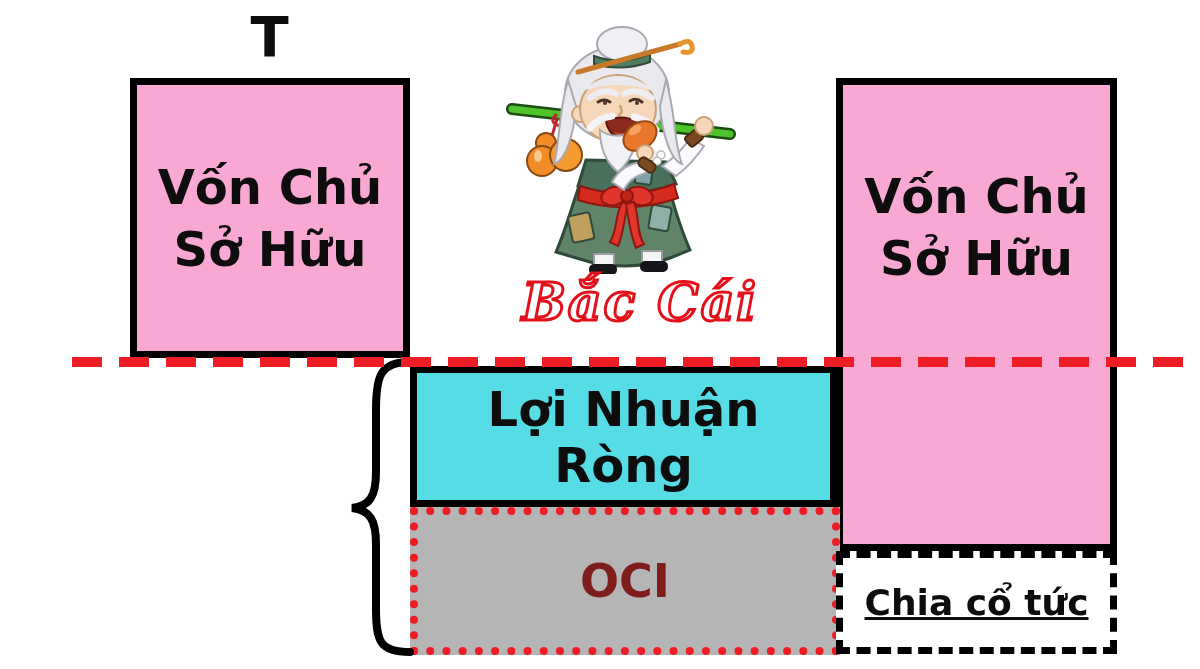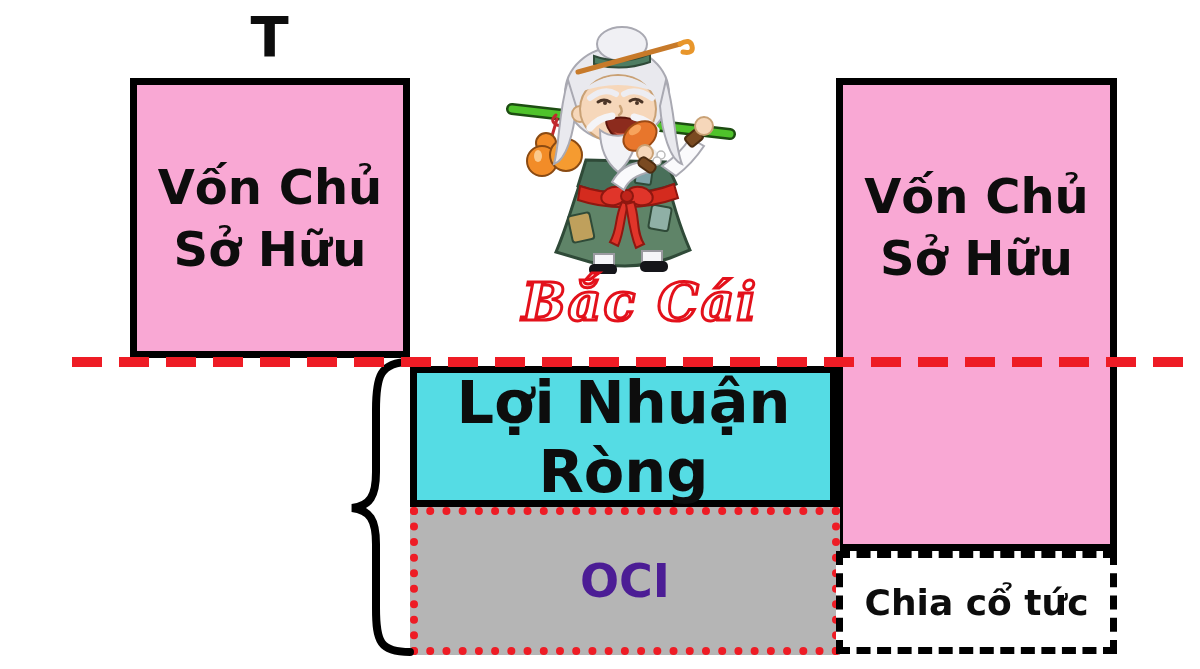--- a/index.html
+++ b/index.html
@@ -10,29 +10,29 @@
   .abs{position:absolute;box-sizing:border-box;}
   .col-label{font-weight:bold;font-size:56px;text-align:center;letter-spacing:1px;}
   .equity-box{
     background:#f9a8d4;border:7px solid #000;display:flex;justify-content:center;
     font-weight:bold;font-size:48px;line-height:1.3;text-align:center;
   }
   .equity-box .lbl{width:100%;align-self:center;}
   .equity-box.tall .lbl{align-self:flex-start;padding-top:80px;}
   .netprofit-box{
     background:#55DCE4;border:7px solid #000;display:flex;align-items:center;justify-content:center;
-    font-weight:bold;font-size:59px;text-align:center;z-index:3;
+    font-weight:bold;font-size:48px;text-align:center;z-index:3;
   }
   .oci-box{
     background:#B5B5B5;border:8px dotted #EE1C25;display:flex;align-items:center;justify-content:center;
-    font-weight:bold;font-size:46px;color:#4c1d95;text-align:center;z-index:2;
+    font-weight:bold;font-size:46px;color:#7f1d1d;text-align:center;z-index:2;
   }
   .dividend-box{
     background:#ffffff;border:7px dashed #000;display:flex;align-items:center;justify-content:center;
-    font-weight:bold;font-size:36px;text-align:center;z-index:3;
+    font-weight:bold;font-size:36px;text-align:center;z-index:3;text-decoration:underline;
   }
   .boundary-line{
     height:10px;z-index:20;
     background:repeating-linear-gradient(90deg,#EE1C25 0 30px,transparent 30px 47px);
   }
   .tci-label{
     font-weight:bold;font-size:36px;line-height:1.55;text-align:center;
   }
   .brace-svg{z-index:4;}
   .mascot-svg,.caption-svg{z-index:1;}

